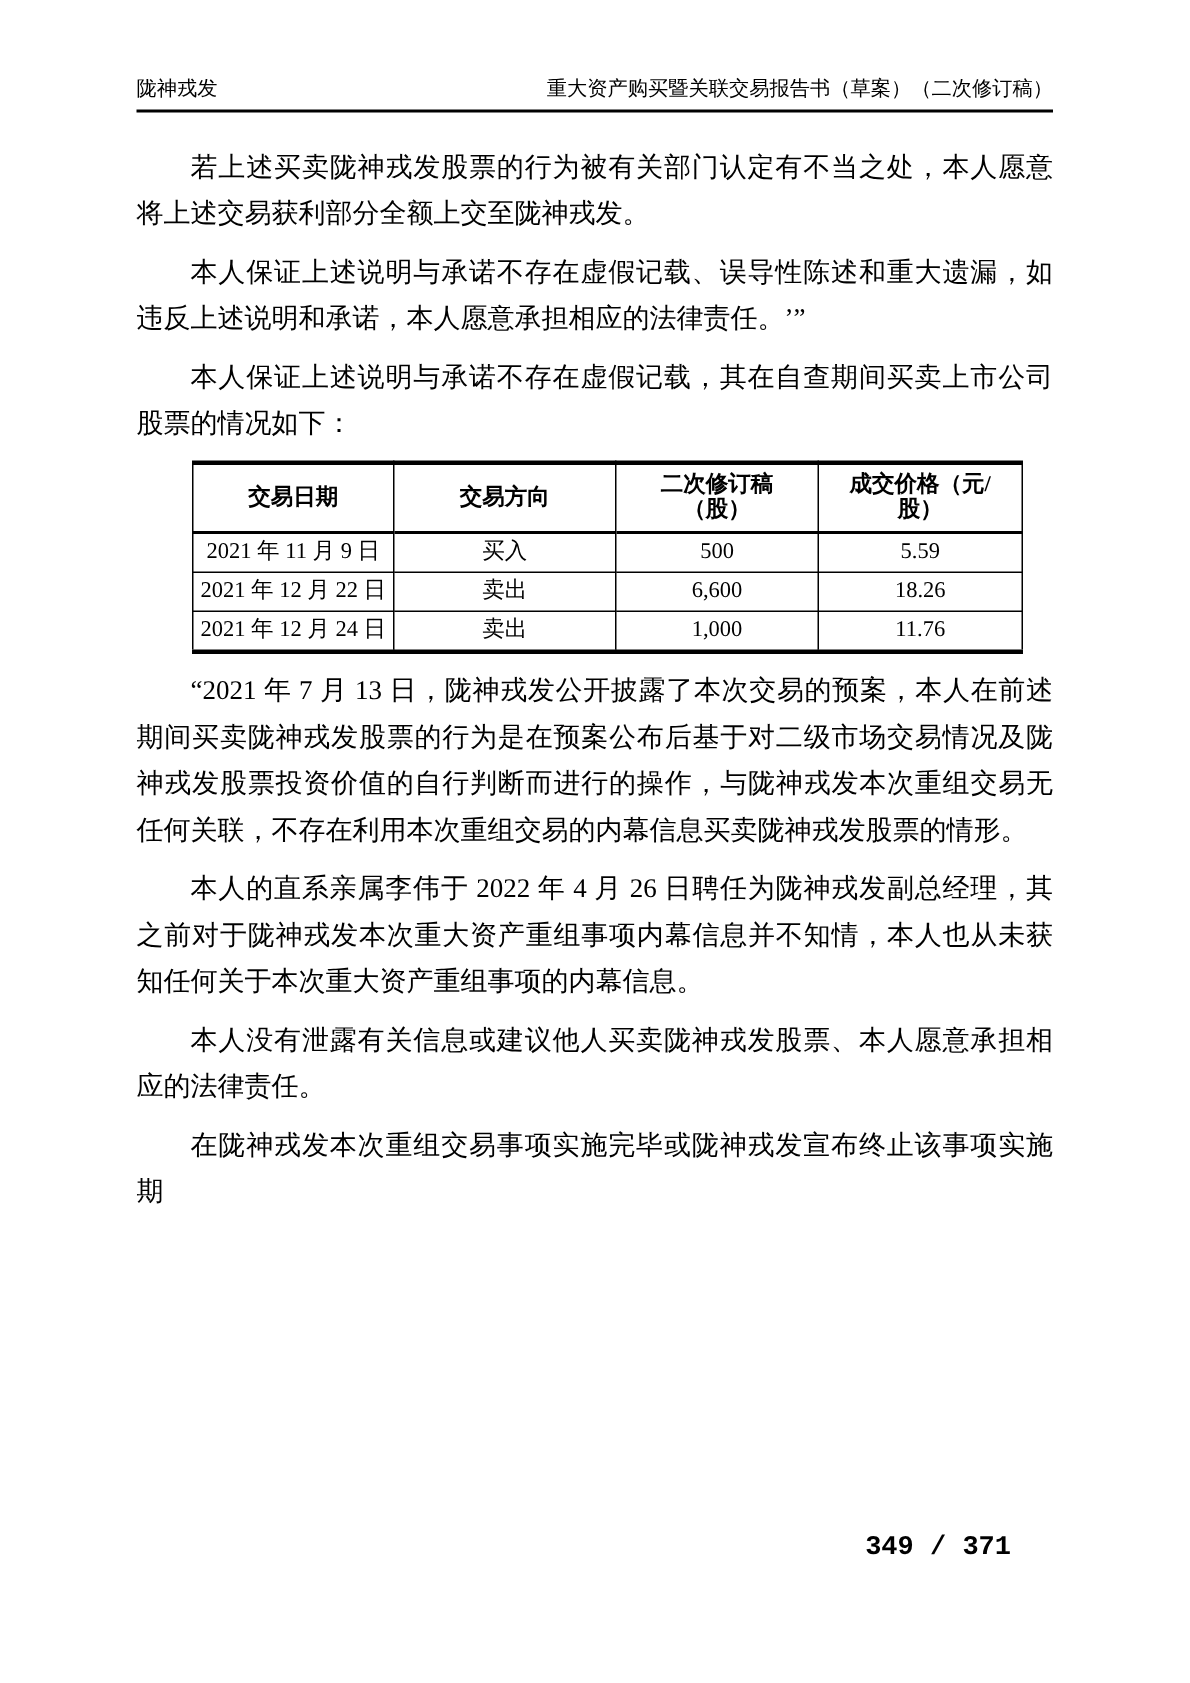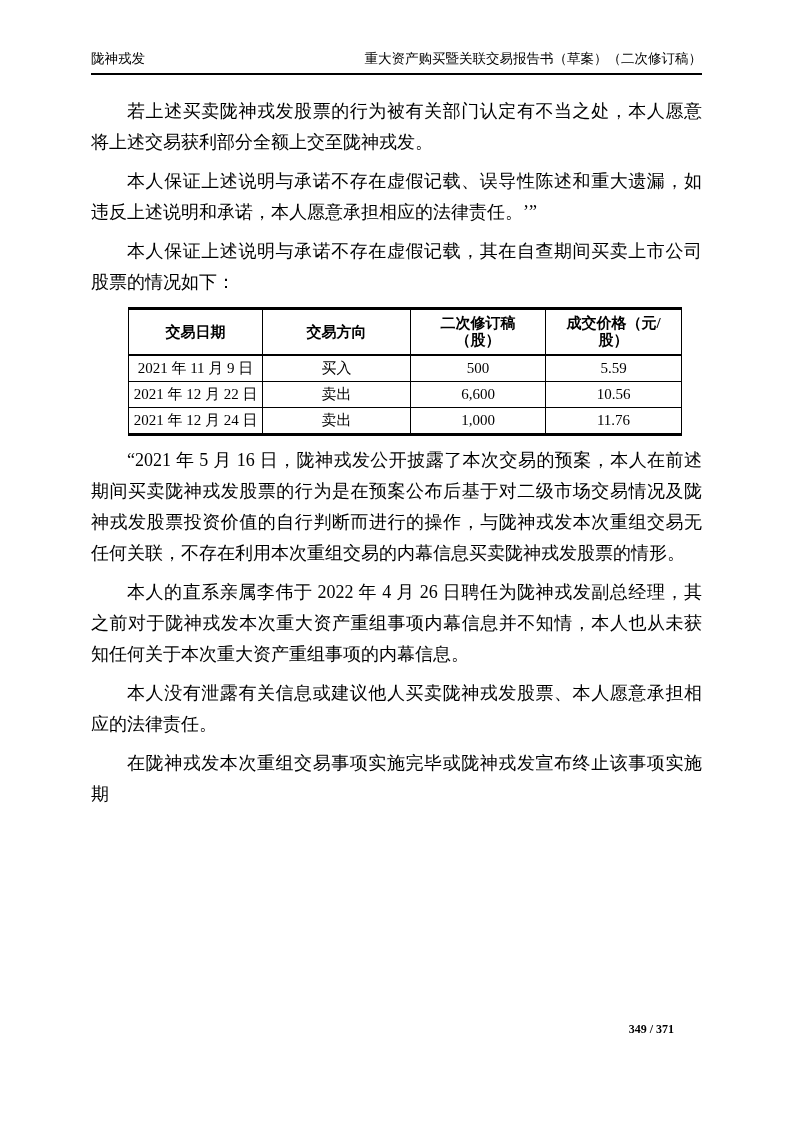--- a/index.html
+++ b/index.html
@@ -65,22 +65,23 @@
     padding: 5px 18px;
   }
   col.c1 { width: 134px; }
   col.c2 { width: 148px; }
   col.c3 { width: 135px; }
   col.c4 { width: 136px; }
   
   .page-footer {
     position: absolute;
     top: 1022px; right: 119px;
-    font-size: 12px;
+    font-size: 18px;
     font-weight: bold;
+    font-family: Liberation Mono, monospace;
   }
 </style>
 </head>
 <body>
 
 <div class="page">
 
   <div class="page-header">
     <span>陇神戎发</span>
     <span>重大资产购买暨关联交易报告书（草案）（二次修订稿）</span>
@@ -113,32 +114,32 @@
         <tr>
           <td>2021 年 11 月 9 日</td>
           <td>买入</td>
           <td>500</td>
           <td>5.59</td>
         </tr>
         <tr>
           <td>2021 年 12 月 22 日</td>
           <td>卖出</td>
           <td>6,600</td>
-          <td>10.56</td>
+          <td>18.26</td>
         </tr>
         <tr>
           <td>2021 年 12 月 24 日</td>
           <td>卖出</td>
           <td>1,000</td>
           <td>11.76</td>
         </tr>
       </tbody>
     </table>
 
-    <p>“2021 年 5 月 16 日，陇神戎发公开披露了本次交易的预案，本人在前述期间买卖陇神戎发股票的行为是在预案公布后基于对二级市场交易情况及陇神戎发股票投资价值的自行判断而进行的操作，与陇神戎发本次重组交易无任何关联，不存在利用本次重组交易的内幕信息买卖陇神戎发股票的情形。</p>
+    <p>“2021 年 7 月 13 日，陇神戎发公开披露了本次交易的预案，本人在前述期间买卖陇神戎发股票的行为是在预案公布后基于对二级市场交易情况及陇神戎发股票投资价值的自行判断而进行的操作，与陇神戎发本次重组交易无任何关联，不存在利用本次重组交易的内幕信息买卖陇神戎发股票的情形。</p>
     <p>本人的直系亲属李伟于 2022 年 4 月 26 日聘任为陇神戎发副总经理，其之前对于陇神戎发本次重大资产重组事项内幕信息并不知情，本人也从未获知任何关于本次重大资产重组事项的内幕信息。</p>
     <p>本人没有泄露有关信息或建议他人买卖陇神戎发股票、本人愿意承担相应的法律责任。</p>
     <p>在陇神戎发本次重组交易事项实施完毕或陇神戎发宣布终止该事项实施期</p>
 
   </div>
 
   <div class="page-footer">349 / 371</div>
 
 </div>
 

